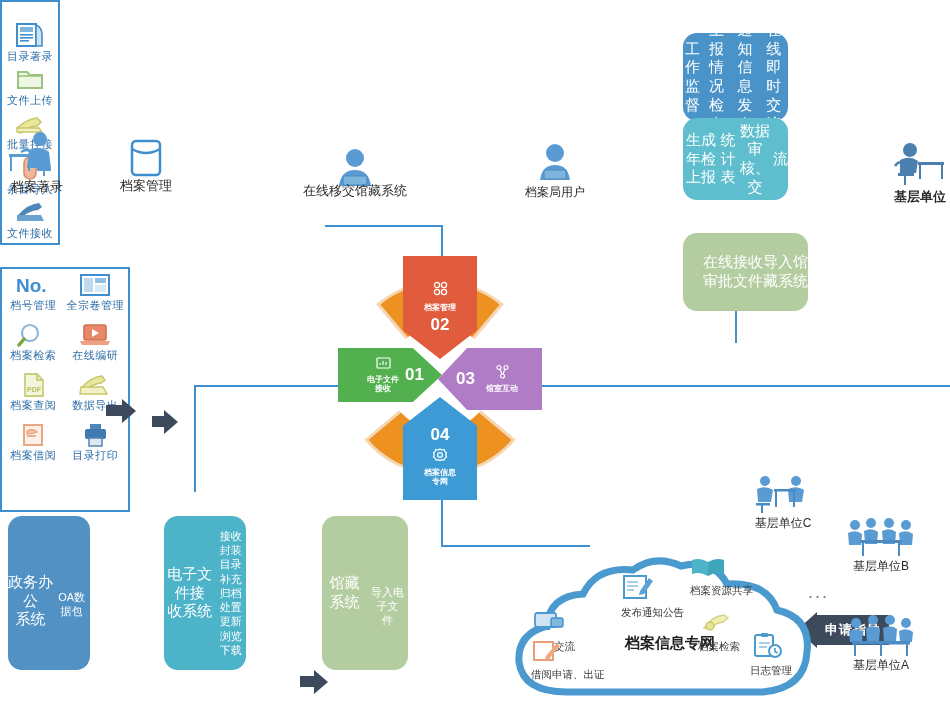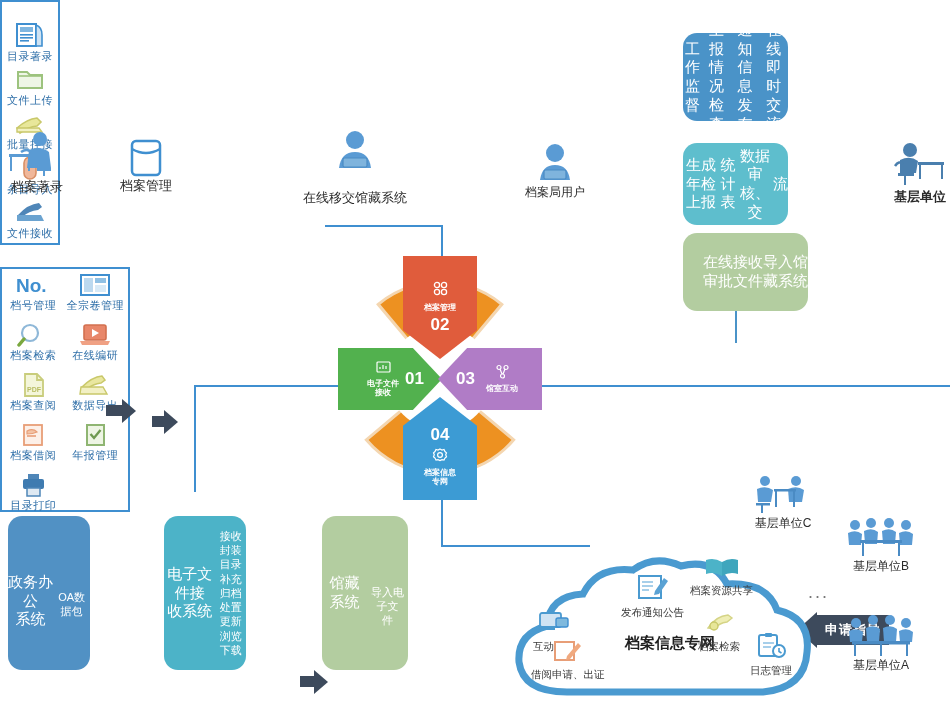--- a/index.html
+++ b/index.html
@@ -75,21 +75,21 @@
   .hline{height:2px;}
 
   
   .person-lbl{font-size:12px;color:#2b2b2b;white-space:nowrap;text-align:center;}
 
   
   .cloud-wrap{position:absolute;left:505px;top:552px;width:320px;height:150px;}
   .cloud-title{
     position:absolute;font-size:15px;font-weight:bold;color:#1f1f1f;white-space:nowrap;
   }
-  .cloud-item{position:absolute;text-align:center;}
+  .cloud-item{position:absolute;}
   .cloud-item .cap{font-size:10.5px;color:#3a3a3a;white-space:nowrap;}
   .dots{position:absolute;font-size:18px;color:#777;letter-spacing:2px;}
 </style>
 </head>
 <body>
 
 <div class="abs col" style="left:2px;top:130px;width:70px;">
   <span style="line-height:0;">
     <svg width="60" height="48" viewBox="0 0 60 48" aria-hidden="true">
       <circle cx="33" cy="9" r="7" fill="#5a9bd4"></circle>
@@ -237,47 +237,38 @@
     <div class="icon-cell" style="height:48px;">
       <span class="glyph">
         <svg width="34" height="24" viewBox="0 0 34 24">
             <rect x="8" y="2" width="18" height="20" fill="#fdf0e8" stroke="#e89e77" stroke-width="1.8"></rect>
             <path d="M11 8 q6 -3 10 1 q-4 2 -10 2z" fill="#f3c3a5" stroke="#e89e77" stroke-width="1.2"></path>
             <path d="M11 13 h9" stroke="#e89e77" stroke-width="1.6"></path>
           </svg>
       </span>
       <span class="cap">档案借阅</span>
     </div>
-    <div class="icon-cell" style="height:48px;">
-      <span class="glyph">
-        <svg width="34" height="24" viewBox="0 0 34 24">
-            <rect x="9" y="2" width="17" height="20" fill="#eef5e4" stroke="#8fb572" stroke-width="2"></rect>
-            <path d="M12.5 11 l3.5 4 l6.5 -8" stroke="#6f9a51" stroke-width="2.4" fill="none"></path>
-          </svg>
-      </span>
-      <span class="cap">年报管理</span>
-    </div>
 
     <div class="icon-cell" style="height:48px;">
       <span class="glyph">
         <svg width="34" height="24" viewBox="0 0 34 24">
             <rect x="12" y="1" width="11" height="5" fill="#4f86b8"></rect>
             <rect x="7" y="6" width="21" height="10" rx="2" fill="#3f7bb0"></rect>
             <rect x="11" y="15" width="13" height="8" fill="#dfe9f2" stroke="#4f86b8" stroke-width="1.5"></rect>
           </svg>
       </span>
       <span class="cap">目录打印</span>
     </div>
 
   </div>
 </div>
 
 <div class="abs plain-arrow" style="left:300px;top:164px;width:14px;height:11px;"></div>
 
-<div class="abs col" style="left:300px;top:130px;width:110px;gap:25px;">
+<div class="abs col" style="left:300px;top:148px;width:110px;">
   <span style="line-height:0;">
     <svg width="52" height="42" viewBox="0 0 52 42">
         <circle cx="26" cy="10" r="9" fill="#5a9bd4"></circle>
         <path d="M10 38 q2 -16 16 -16 q14 0 16 16z" fill="#5a9bd4"></path>
         <rect x="14" y="28" width="24" height="9" rx="1.5" fill="#7fb4dd" stroke="#4a8bc4" stroke-width="1.2"></rect>
       </svg>
   </span>
   <span class="person-lbl" style="font-size:13px;margin-top:-8px;">在线移交馆藏系统</span>
 </div>
 
@@ -310,21 +301,21 @@
 
 <div class="abs arrow-r" style="left:588px;top:62px;width:78px;height:30px;">业务指导</div>
 <div class="abs rbox" style="left:683px;top:33px;width:105px;height:88px;background:#4a93c8;">
   <span class="ttl">工作监督</span>
   <span class="ttl">上报情况检查</span>
   <span class="ttl">通知信息发布</span>
   <span class="ttl">在线即时交流</span>
 </div>
 <div class="abs arrow-l" style="left:817px;top:62px;width:72px;height:30px;">申请指导</div>
 
-<div class="abs rbox" style="left:683px;top:143px;width:105px;height:82px;background:#5ebecd;">
+<div class="abs rbox" style="left:683px;top:118px;width:105px;height:82px;background:#5ebecd;">
   <span class="ttl">生成年检上报</span>
   <span class="ttl">统计表</span>
   <span class="ttl">数据审核、交</span>
   <span class="ttl">流</span>
 </div>
 
 <div class="abs rbox" style="left:683px;top:233px;width:105px;height:78px;background:#b3cda0;padding-left:20px;">
   <span class="ttl">在线审批</span>
   <span class="ttl">接收文件</span>
   <span class="ttl">导入馆藏系统</span>
@@ -365,21 +356,21 @@
             <circle cx="5" cy="12" r="2.6"></circle>
             <circle cx="12" cy="12" r="2.6"></circle>
           </svg>
       </span>
       <span class="lbl">档案管理</span>
       <span class="num">02</span>
     </div>
   </div>
 
   
-  <div class="node" style="left:8px;top:80px;width:104px;height:62px;background:#52b14e;
+  <div class="node" style="left:8px;top:80px;width:104px;height:54px;background:#52b14e;
               clip-path:polygon(0 0,72% 0,100% 50%,72% 100%,0 100%);">
     <div class="col" style="gap:1px;margin-left:-14px;">
       <span class="ico">
         <svg width="15" height="14" viewBox="0 0 15 14" fill="none" stroke="#fff" stroke-width="1.2">
             <rect x="1" y="1" width="13" height="10" rx="1"></rect>
             <path d="M4 8 v-2 M7 8 v-4 M10 8 v-3"></path>
           </svg>
       </span>
       <span class="lbl" style="white-space:pre-line;">电子文件
 接收</span>

